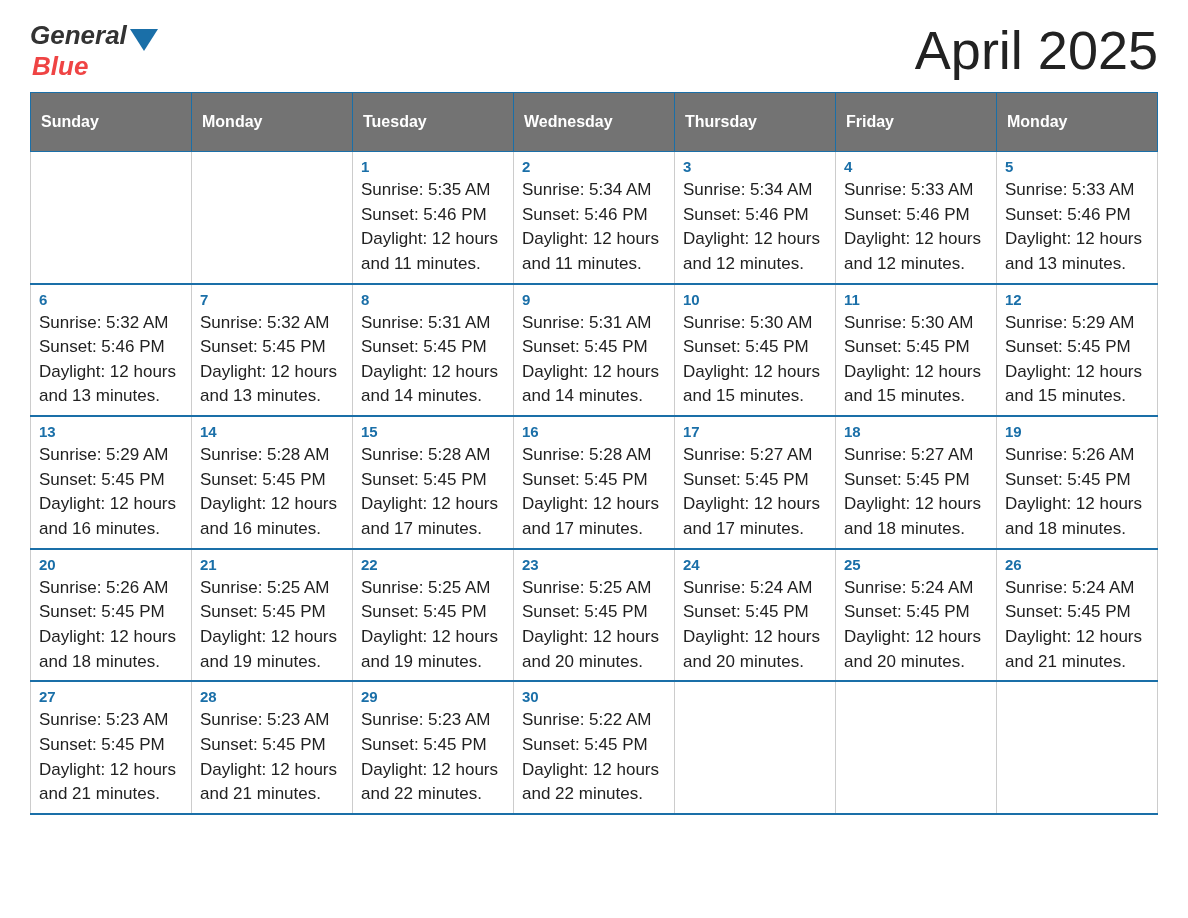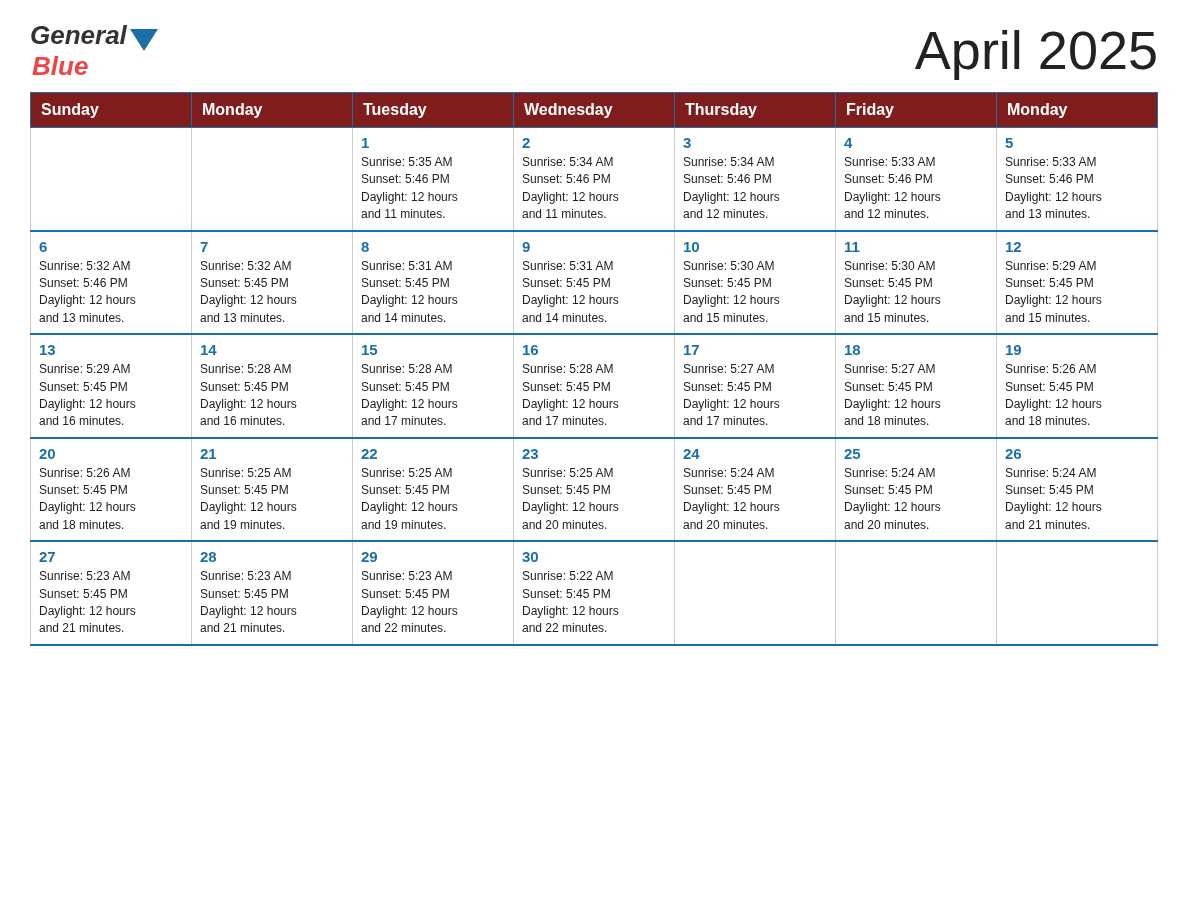--- a/index.html
+++ b/index.html
@@ -62,25 +62,25 @@
       font-size: 22px;
       font-weight: normal;
       color: #444;
     }
     .calendar {
       width: 100%;
       border-collapse: collapse;
       margin-top: 6px;
     }
     .calendar thead th {
-      background-color: #7f1d1d;
+      background-color: #737373;
       color: #fff;
       font-size: 16px;
       font-weight: bold;
-      padding: 8px 10px;
+      padding: 20px 10px;
       text-align: left;
       border: 1px solid #1a6fa8;
     }
     .calendar tbody td {
       vertical-align: top;
       border: 1px solid #ccc;
       padding: 6px 8px;
       width: calc(100% / 7);
       min-height: 100px;
       font-size: 13px;
@@ -90,21 +90,21 @@
       border-bottom: 2px solid #1a6fa8;
     }
     .day-number {
       font-size: 15px;
       font-weight: bold;
       color: #1a6fa8;
       display: block;
       margin-bottom: 3px;
     }
     .day-info {
-      font-size: 12px;
+      font-size: 17px;
       color: #222;
       line-height: 1.45;
     }
     .empty-cell {
       background: #fff;
     }
   </style>
 </head>
 <body>
 

